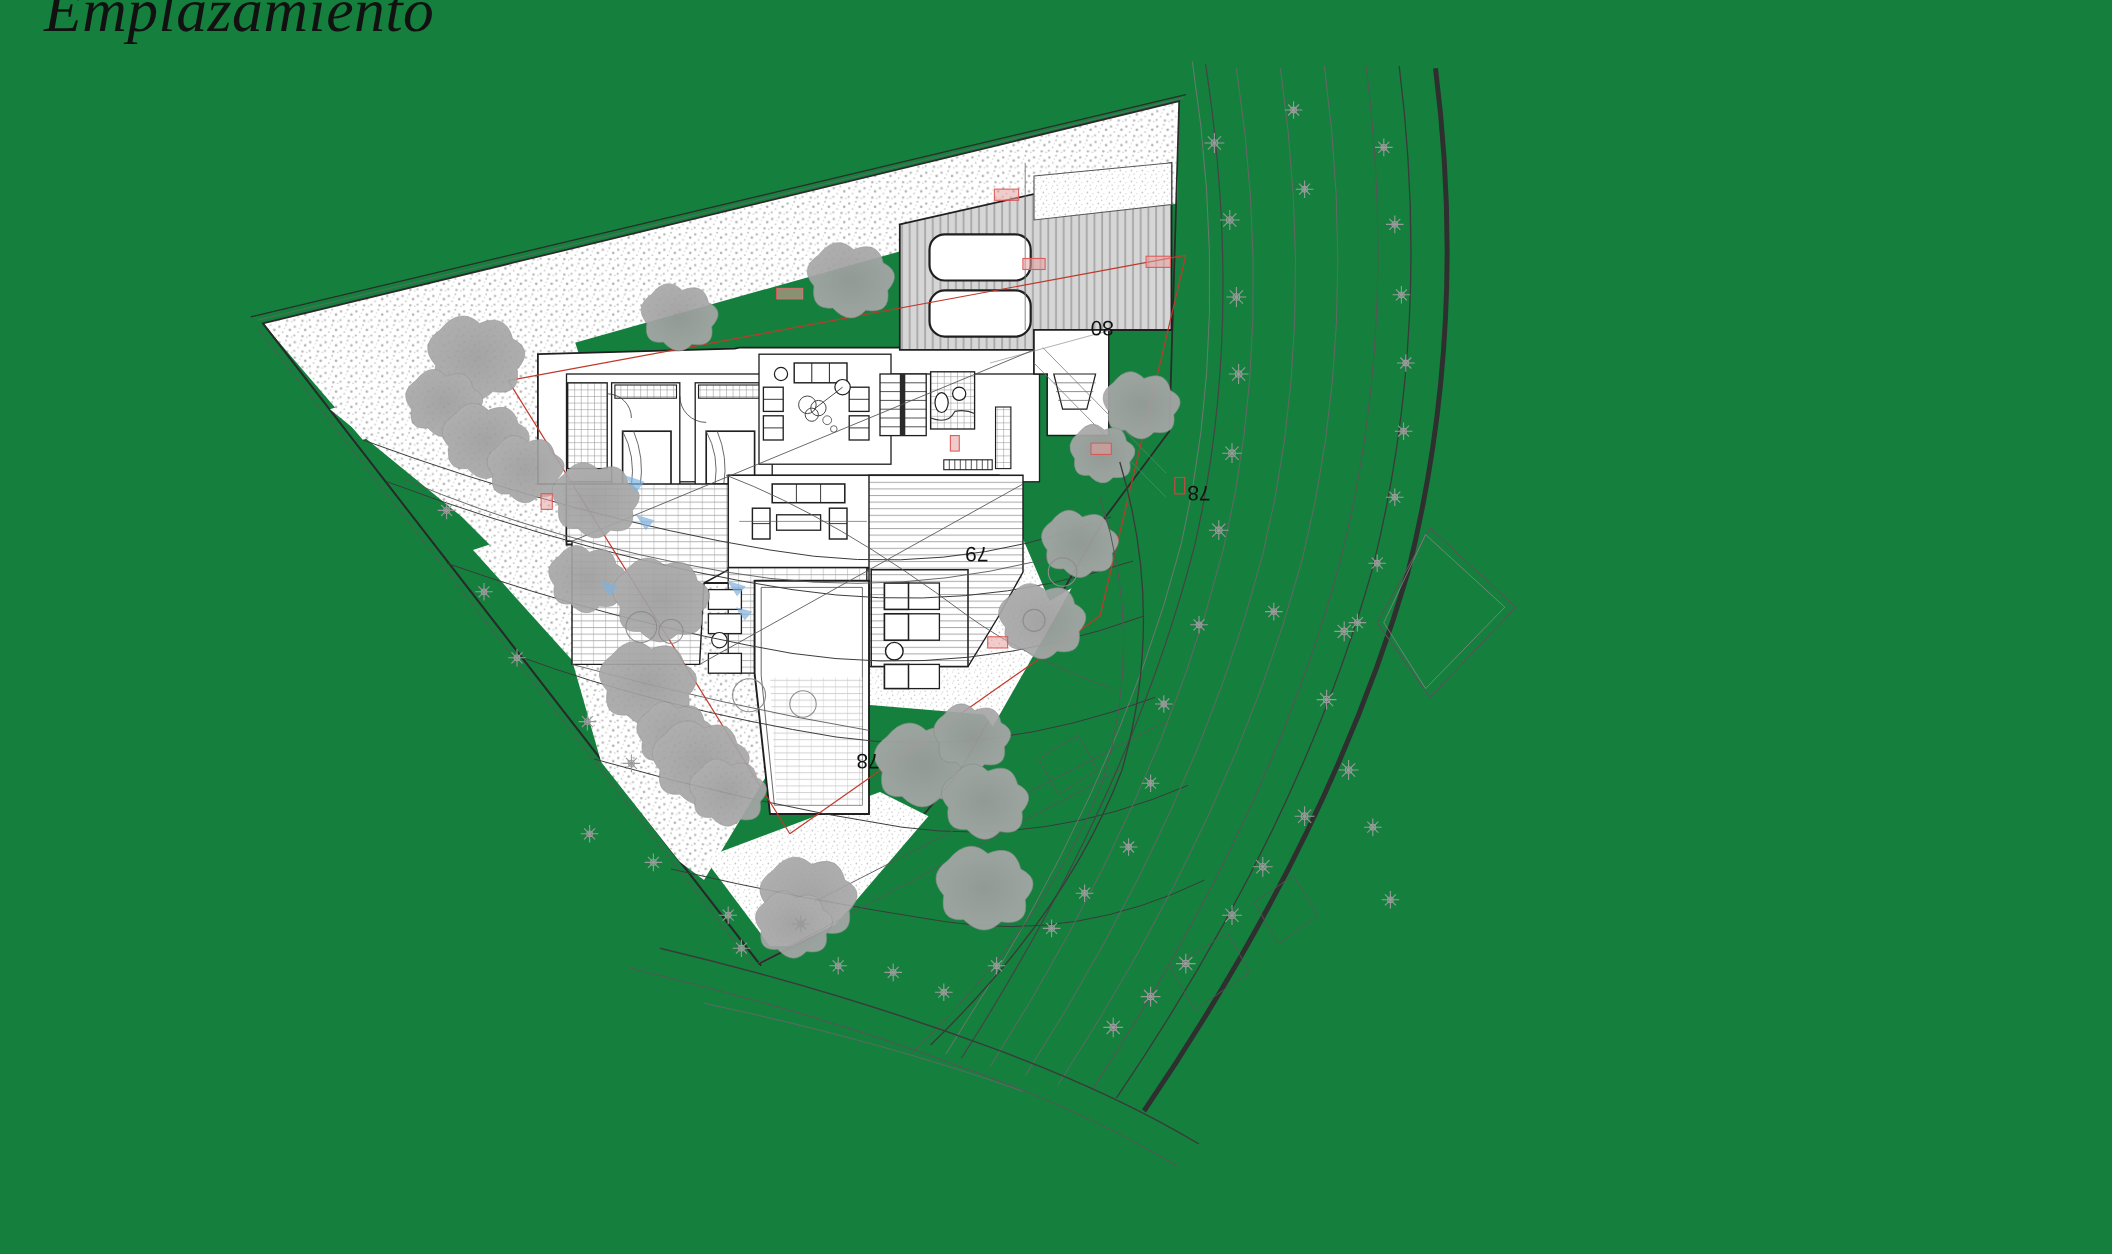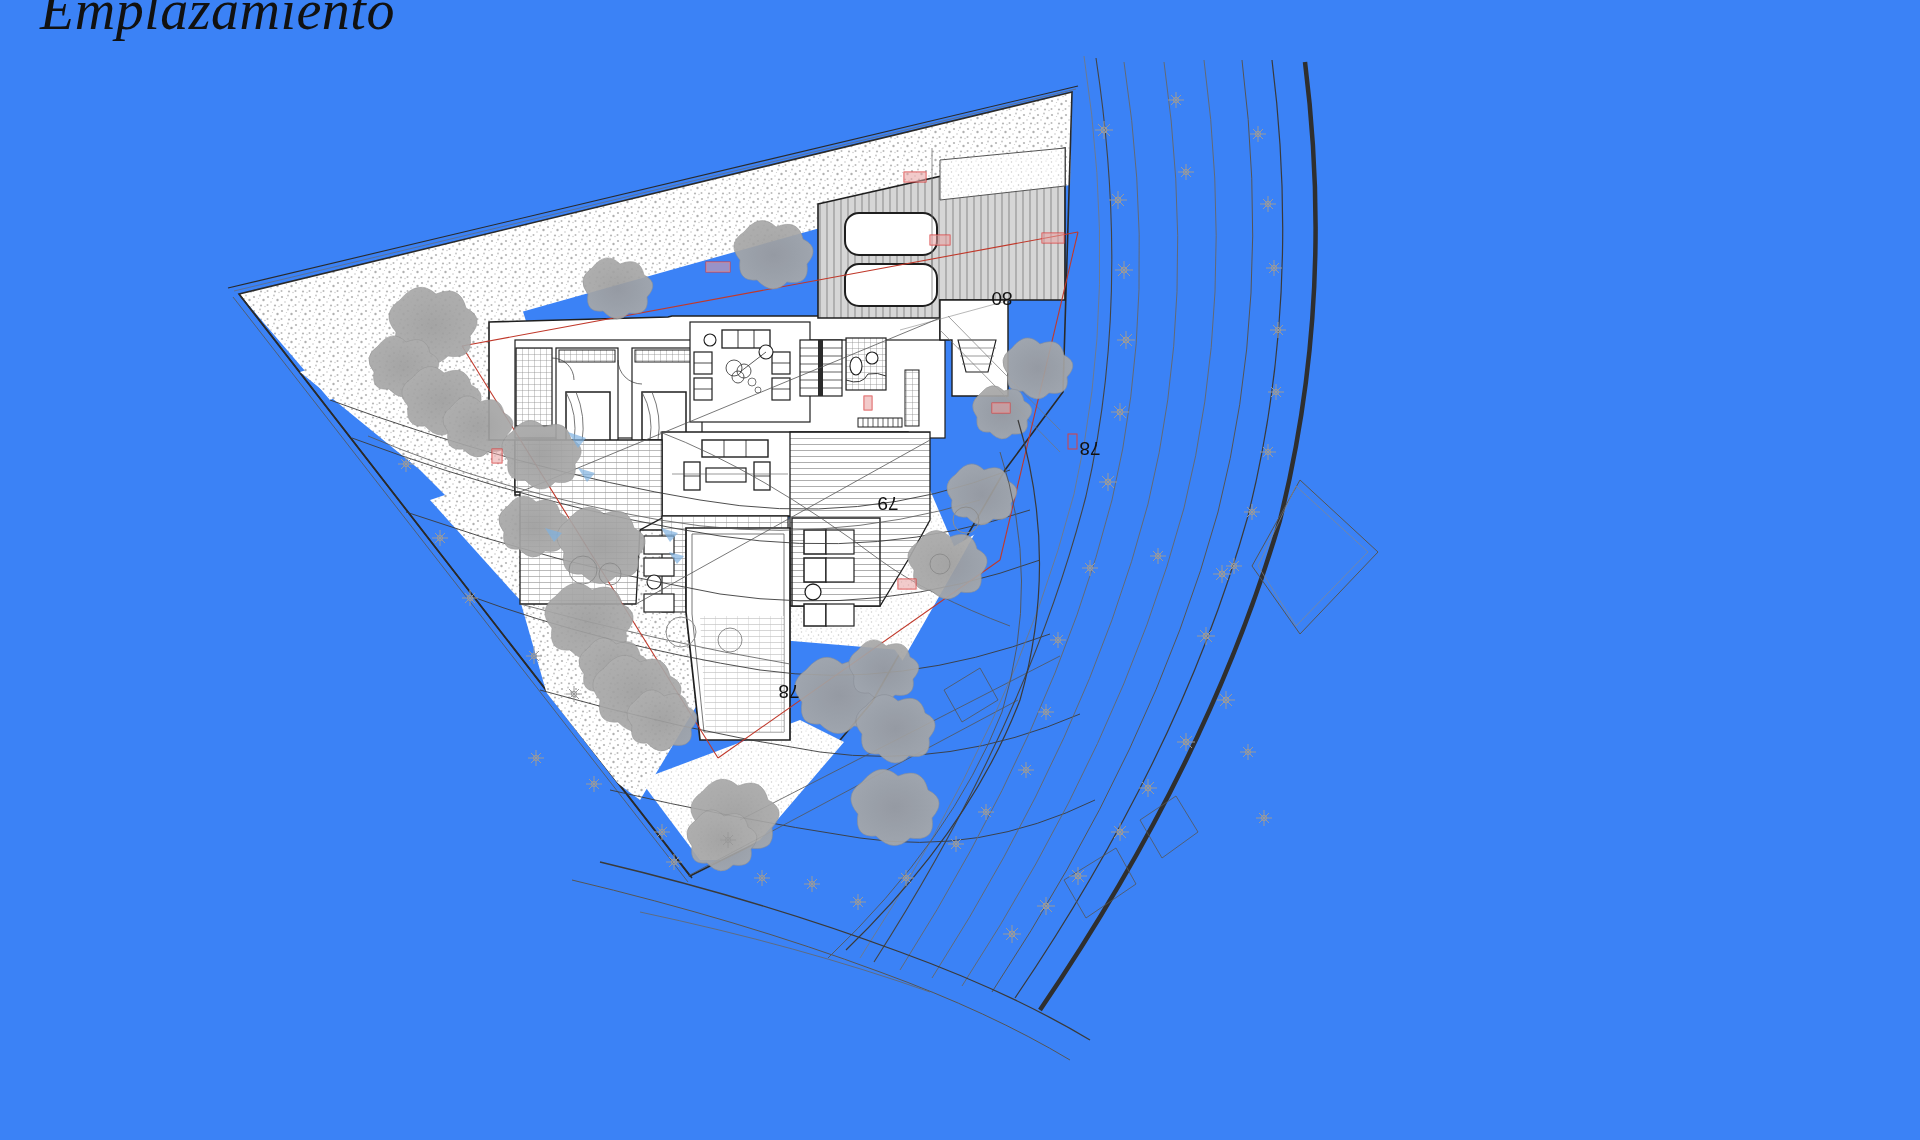--- a/index.html
+++ b/index.html
@@ -10,21 +10,21 @@
   body {
     width: 1920px;
     height: 1140px;
     overflow: hidden;
     font-family: "Liberation Sans", sans-serif;
     position: relative;
   }
   #sheet {
     position: absolute;
     inset: 0;
-    background: #3b82f6;
+    background: #15803d;
   }
   #plan-title {
     position: absolute;
     left: 40px;
     top: -22px;
     font-family: "Liberation Serif", serif;
     font-style: italic;
     font-size: 56px;
     color: #111111;
     letter-spacing: 0.5px;

